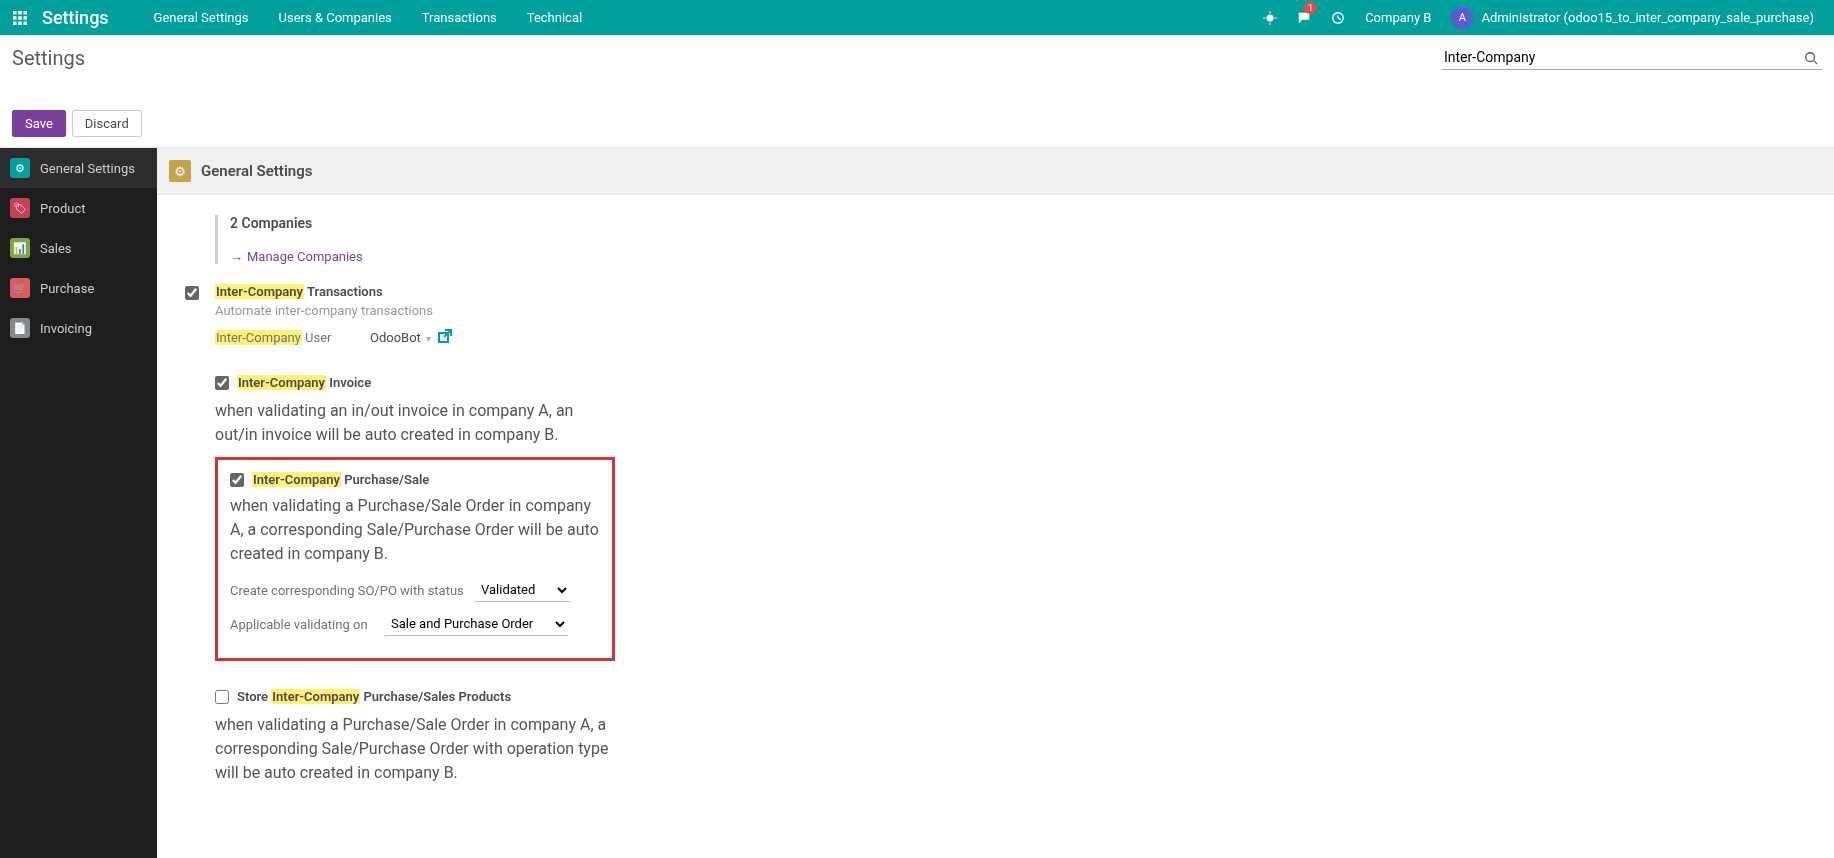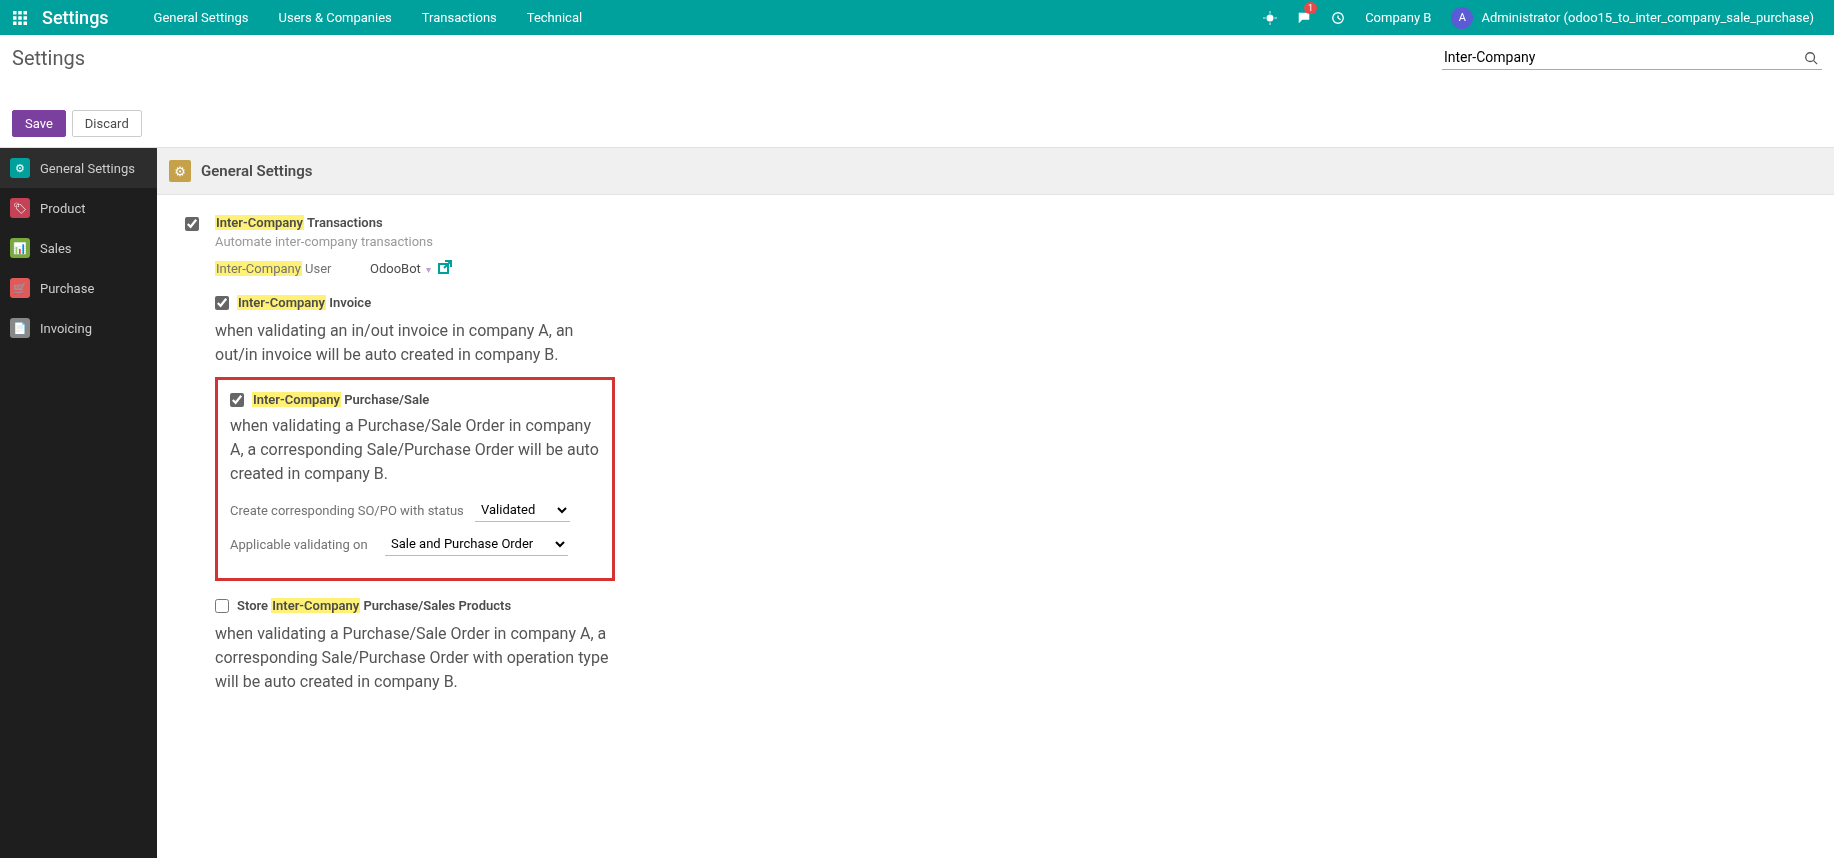--- a/index.html
+++ b/index.html
@@ -56,21 +56,21 @@
 
 .highlight { background: #fff176; padding: 0 1px; }
 
 .field-row { display: flex; align-items: center; margin-bottom: 10px; font-size: 13px; }
 .field-row .flabel { width: 155px; color: #737373; }
 .field-row .fvalue { color: #4c4c4c; }
 .field-row select { border: none; border-bottom: 1px solid #bbb; font-size: 13px; padding: 3px 18px 3px 2px; background: transparent; }
 .external-icon { color: #00a09d; margin-left: 6px; cursor: pointer; }
 .dropdown-caret { color: #c49bd8; margin-left: 2px; font-size: 10px; }
 
-.inner-setting { margin-top: 17px; }
+.inner-setting { margin-top: 28px; }
 .inner-row { display: flex; align-items: flex-start; margin-bottom: 6px; }
 .inner-row .inner-check { width: 22px; padding-top: 1px; }
 .inner-row .inner-body { flex: 1; }
 .inner-label { font-weight: 600; font-size: 13px; color: #4c4c4c; }
 
 .red-box { border: 3px solid #d43333; padding: 12px; margin-top: 4px; margin-bottom: 14px; }
 .red-box .inner-row { margin-bottom: 4px; }
 .red-box .setting-help { margin-bottom: 12px; }
 
 input[type=checkbox] { width: 14px; height: 14px; cursor: pointer; accent-color: #666; }
@@ -175,20 +175,27 @@
   </div>
 
   <div class="main">
     <div class="section-header">
       <div class="sh-icon">⚙</div>
       <div class="sh-title">General Settings</div>
     </div>
 
     <div class="content">
 
+      <div class="block">
+        <div class="block-title">2 Companies</div>
+        <div style="height:12px"></div>
+        <div class="manage-link">
+          <span class="arrow">→</span><span>Manage Companies</span>
+        </div>
+      </div>
 
       <div class="setting-row">
         <div class="check-col">
           <input type="checkbox" checked="" style="">
         </div>
         <div class="body-col">
           <div class="setting-label">
             <span class="highlight">Inter-Company</span><span> Transactions</span>
           </div>
           <div class="setting-desc">Automate inter-company transactions</div>

